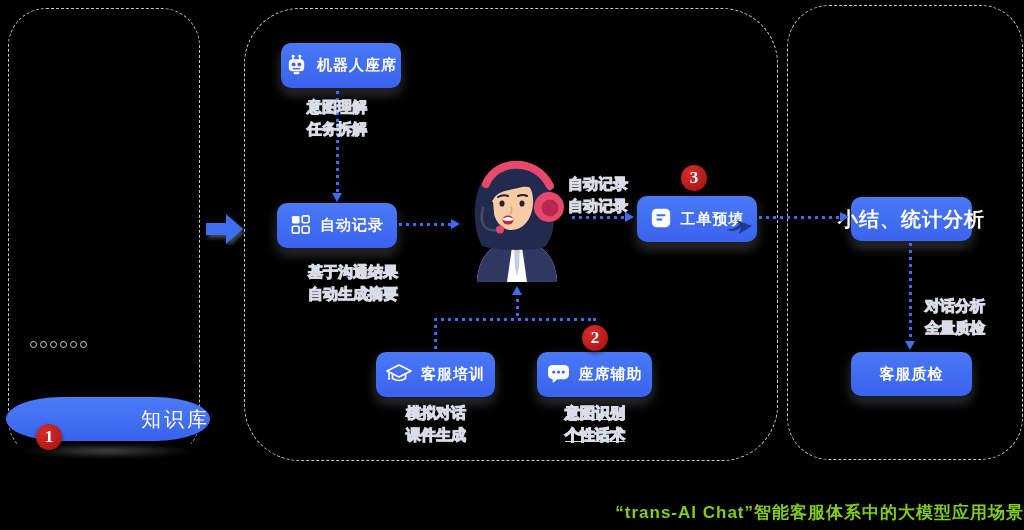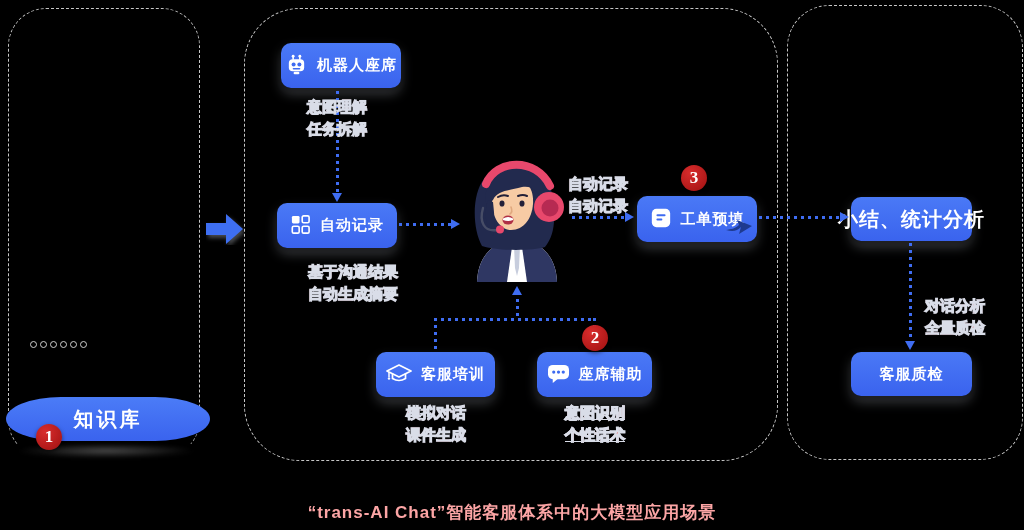--- a/index.html
+++ b/index.html
@@ -24,30 +24,30 @@
   .dline-h{position:absolute;height:3px;z-index:2;
         background:repeating-linear-gradient(to right,#3f6df2 0 3px,transparent 3px 7px);}
   .dline-v{position:absolute;width:3px;z-index:2;
         background:repeating-linear-gradient(to bottom,#3f6df2 0 3px,transparent 3px 7px);}
   .arr{position:absolute;width:0;height:0;z-index:2;}
   .arr.right{border-top:5px solid transparent;border-bottom:5px solid transparent;border-left:9px solid #3f6df2;}
   .arr.down{border-left:5px solid transparent;border-right:5px solid transparent;border-top:9px solid #3f6df2;}
   .arr.up{border-left:5px solid transparent;border-right:5px solid transparent;border-bottom:9px solid #3f6df2;}
   .pill{position:absolute;left:6px;top:397px;width:204px;height:44px;
         border-radius:60px/24px;background:linear-gradient(180deg,#4b7cf7,#3a63ee);
-        display:flex;align-items:center;justify-content:center;color:#fff;font-size:20px;
-        font-weight:700;letter-spacing:3px;z-index:5;box-shadow:0 4px 8px rgba(0,0,0,.5);}
+        display:flex;align-items:center;justify-content:flex-end;color:#fff;font-size:20px;
+        font-weight:400;letter-spacing:3px;z-index:5;box-shadow:0 4px 8px rgba(0,0,0,.5);}
   .reflection{position:absolute;left:16px;top:443px;width:180px;height:15px;border-radius:50%;
         background:radial-gradient(ellipse at center,rgba(255,255,255,.30),rgba(255,255,255,0) 70%);
         filter:blur(2px);z-index:4;}
   .blackcover{position:absolute;left:0;top:444px;width:216px;height:40px;background:#000;z-index:3;}
   .dots{position:absolute;left:30px;top:341px;display:flex;gap:3px;z-index:2;}
   .dots i{width:5px;height:5px;border:1px solid #cfcfcf;border-radius:50%;display:block;}
-  .caption{position:absolute;left:0;top:501px;width:1024px;text-align:center;
-        color:#fca5a5;font-size:17px;font-weight:700;letter-spacing:1px;}
+  .caption{position:absolute;left:0;top:501px;width:1024px;text-align:right;
+        color:#84cc16;font-size:17px;font-weight:700;letter-spacing:1px;}
   .blockarrow{position:absolute;left:206px;top:213px;z-index:3;}
   .person{position:absolute;left:452px;top:150px;width:130px;height:132px;z-index:3;}
   .swoosh{position:absolute;right:5px;bottom:3px;}
 </style>
 </head>
 <body>
 
 <div id="canvas">
 
   <div class="panel" style="left:8px;top:8px;width:190px;height:448px;border-radius:38px;"></div>

